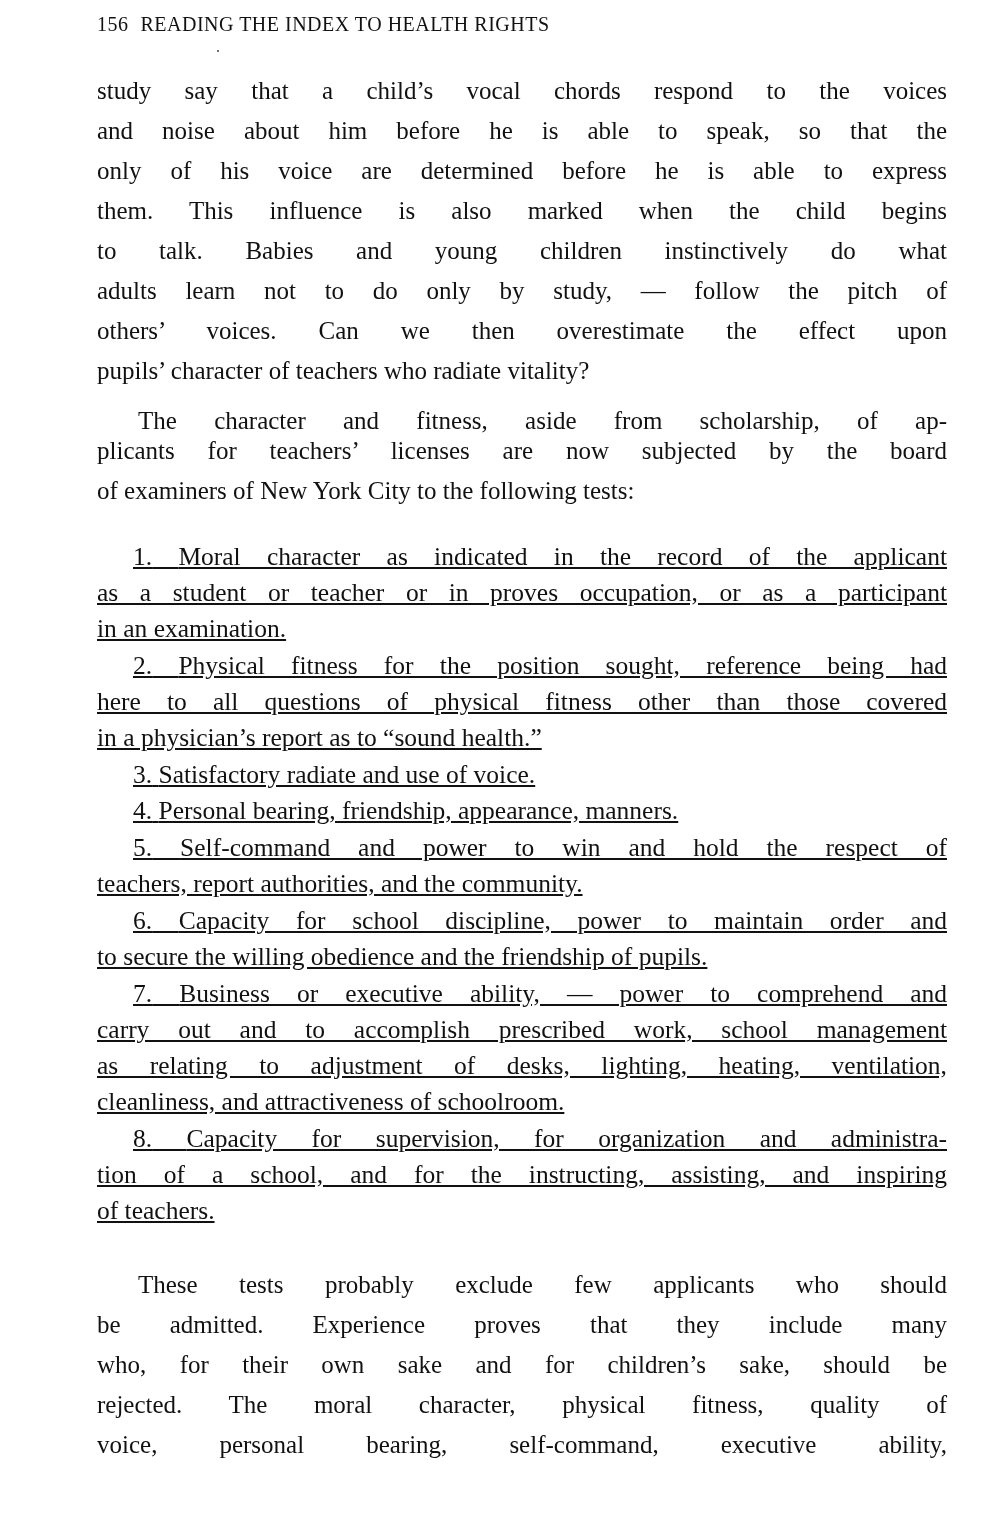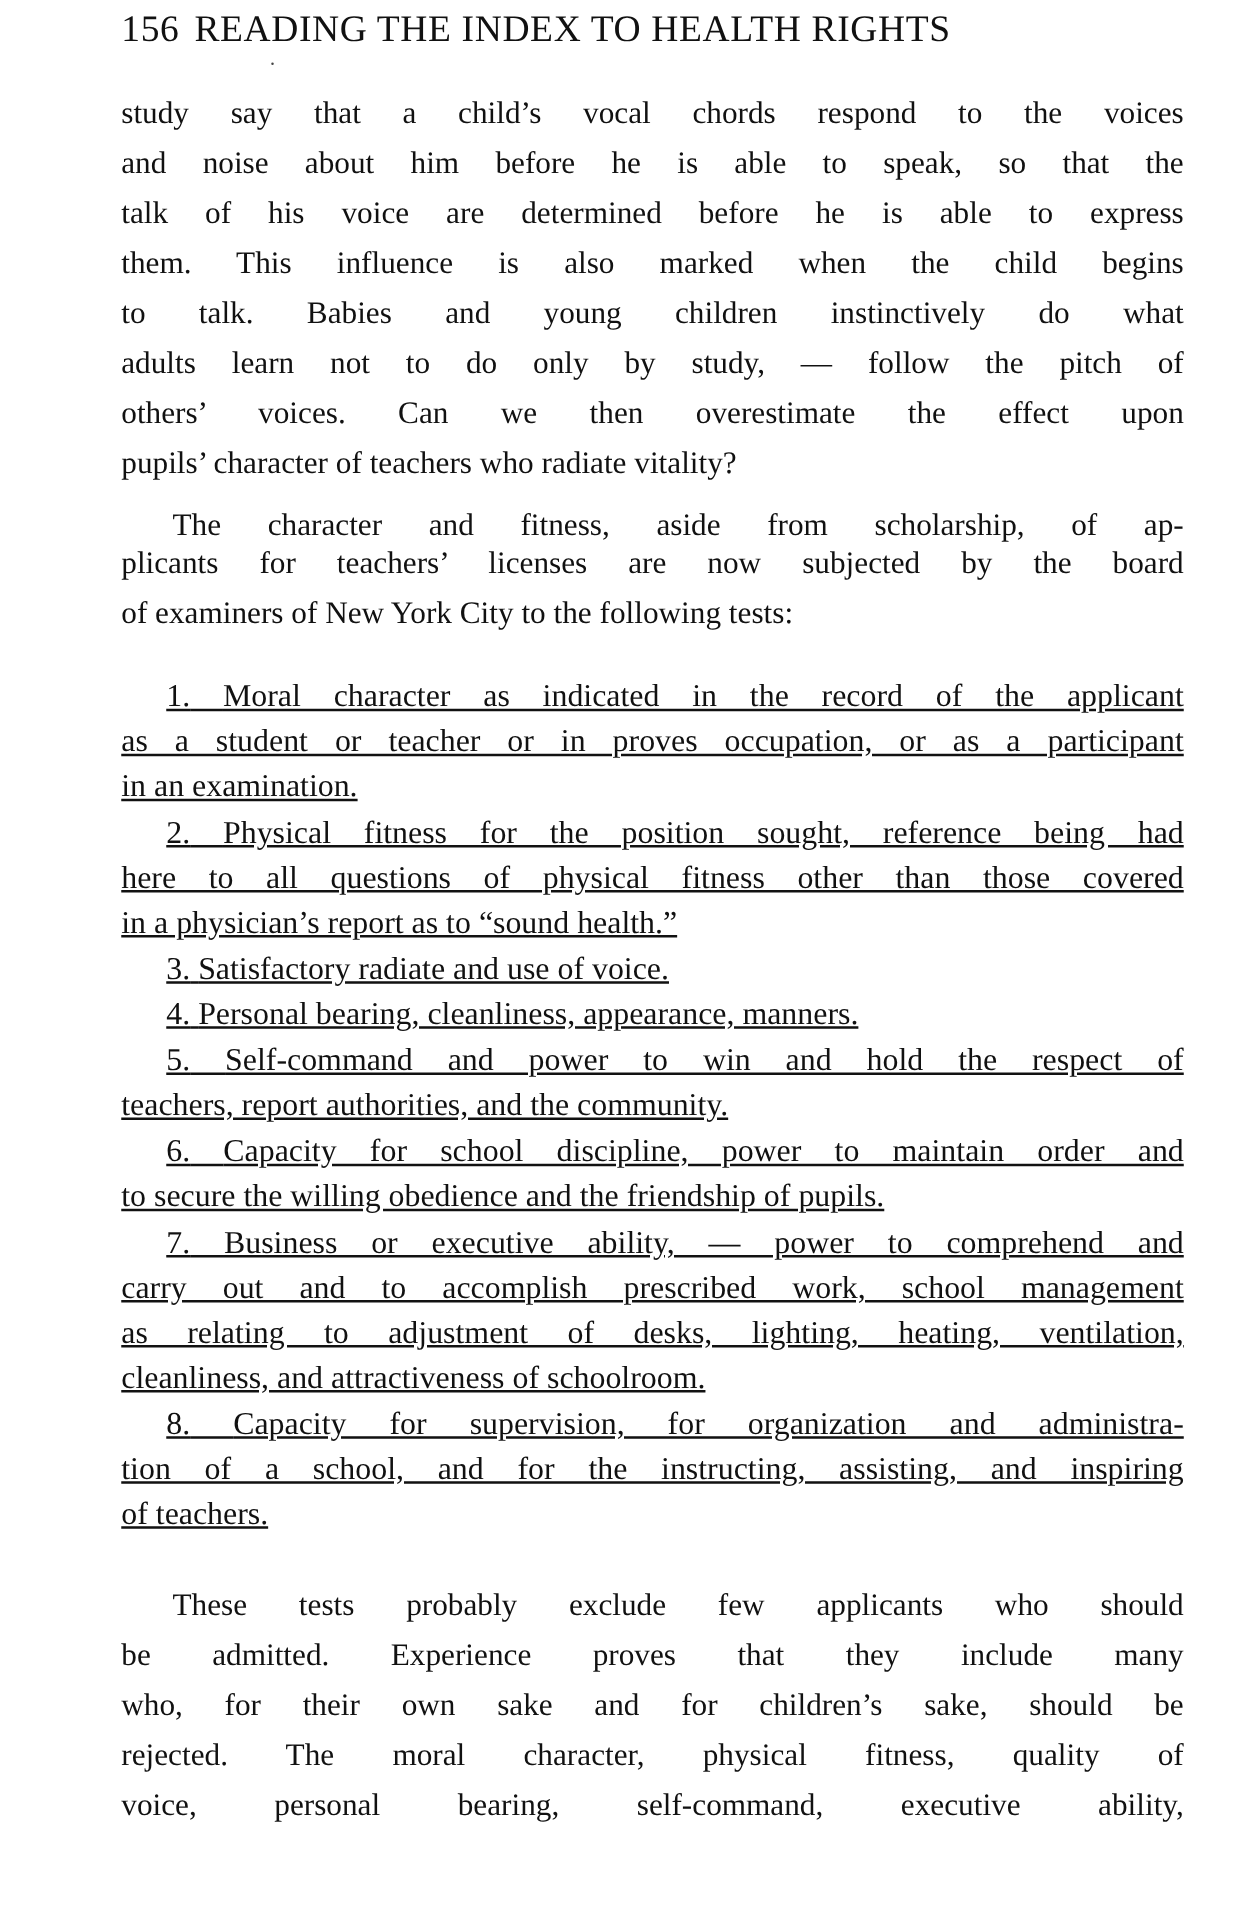--- a/index.html
+++ b/index.html
@@ -20,21 +20,21 @@
       left: 0; top: 0;
       width: 1000px;
       height: 1527px;
     }
     .running-head {
       position: absolute;
       left: 97px;
       top: 4px;
       width: 800px;
       height: 40px;
-      font-size: 30px;
+      font-size: 20px;
       line-height: 40px;
       white-space: nowrap;
       letter-spacing: 0.5px;
     }
     .running-head .folio {
       display: inline-block;
       margin-right: 12px;
     }
     .line {
       position: absolute;
@@ -76,21 +76,21 @@
 <div class="page">
 
   <div class="running-head">
     <span class="folio">156</span><span>READING THE INDEX TO HEALTH RIGHTS</span>
   </div>
   <div class="stray-dot"></div>
 
   <div>
     <div class="line body-line" style="top:71px">study say that a child’s vocal chords respond to the voices</div>
     <div class="line body-line" style="top:111px">and noise about him before he is able to speak, so that the</div>
-    <div class="line body-line" style="top:151px">talk of his voice are determined before he is able to express</div>
+    <div class="line body-line" style="top:151px">only of his voice are determined before he is able to express</div>
     <div class="line body-line" style="top:191px">them.  This influence is also marked when the child begins</div>
     <div class="line body-line" style="top:231px">to talk.  Babies and young children instinctively do what</div>
     <div class="line body-line" style="top:271px">adults learn not to do only by study, — follow the pitch of</div>
     <div class="line body-line" style="top:311px">others’ voices.  Can we then overestimate the effect upon</div>
     <div class="line body-line last" style="top:351px">pupils’ character of teachers who radiate vitality?</div>
   </div>
 
   <div>
     <div class="line body-line indent-body" style="top:401px">The character and fitness, aside from scholarship, of ap-</div>
     <div class="line body-line" style="top:431px">plicants for teachers’ licenses are now subjected by the board</div>
@@ -109,21 +109,21 @@
       <div class="line list-line indent-list" style="top:648px"><span>2.</span> <span>Physical fitness for the position sought, reference being had</span></div>
       <div class="line list-line" style="top:684px">here to all questions of physical fitness other than those covered</div>
       <div class="line list-line last" style="top:720px">in a physician’s report as to “sound health.”</div>
     </div>
 
     <div>
       <div class="line list-line indent-list last" style="top:757px"><span>3.</span> <span>Satisfactory radiate and use of voice.</span></div>
     </div>
 
     <div>
-      <div class="line list-line indent-list last" style="top:793px"><span>4.</span> <span>Personal bearing, cleanliness, appearance, manners.</span></div>
+      <div class="line list-line indent-list last" style="top:793px"><span>4.</span> <span>Personal bearing, friendship, appearance, manners.</span></div>
     </div>
 
     <div>
       <div class="line list-line indent-list" style="top:830px"><span>5.</span> <span>Self-command and power to win and hold the respect of</span></div>
       <div class="line list-line last" style="top:866px">teachers, report authorities, and the community.</div>
     </div>
 
     <div>
       <div class="line list-line indent-list" style="top:903px"><span>6.</span> <span>Capacity for school discipline, power to maintain order and</span></div>
       <div class="line list-line last" style="top:939px">to secure the willing obedience and the friendship of pupils.</div>

